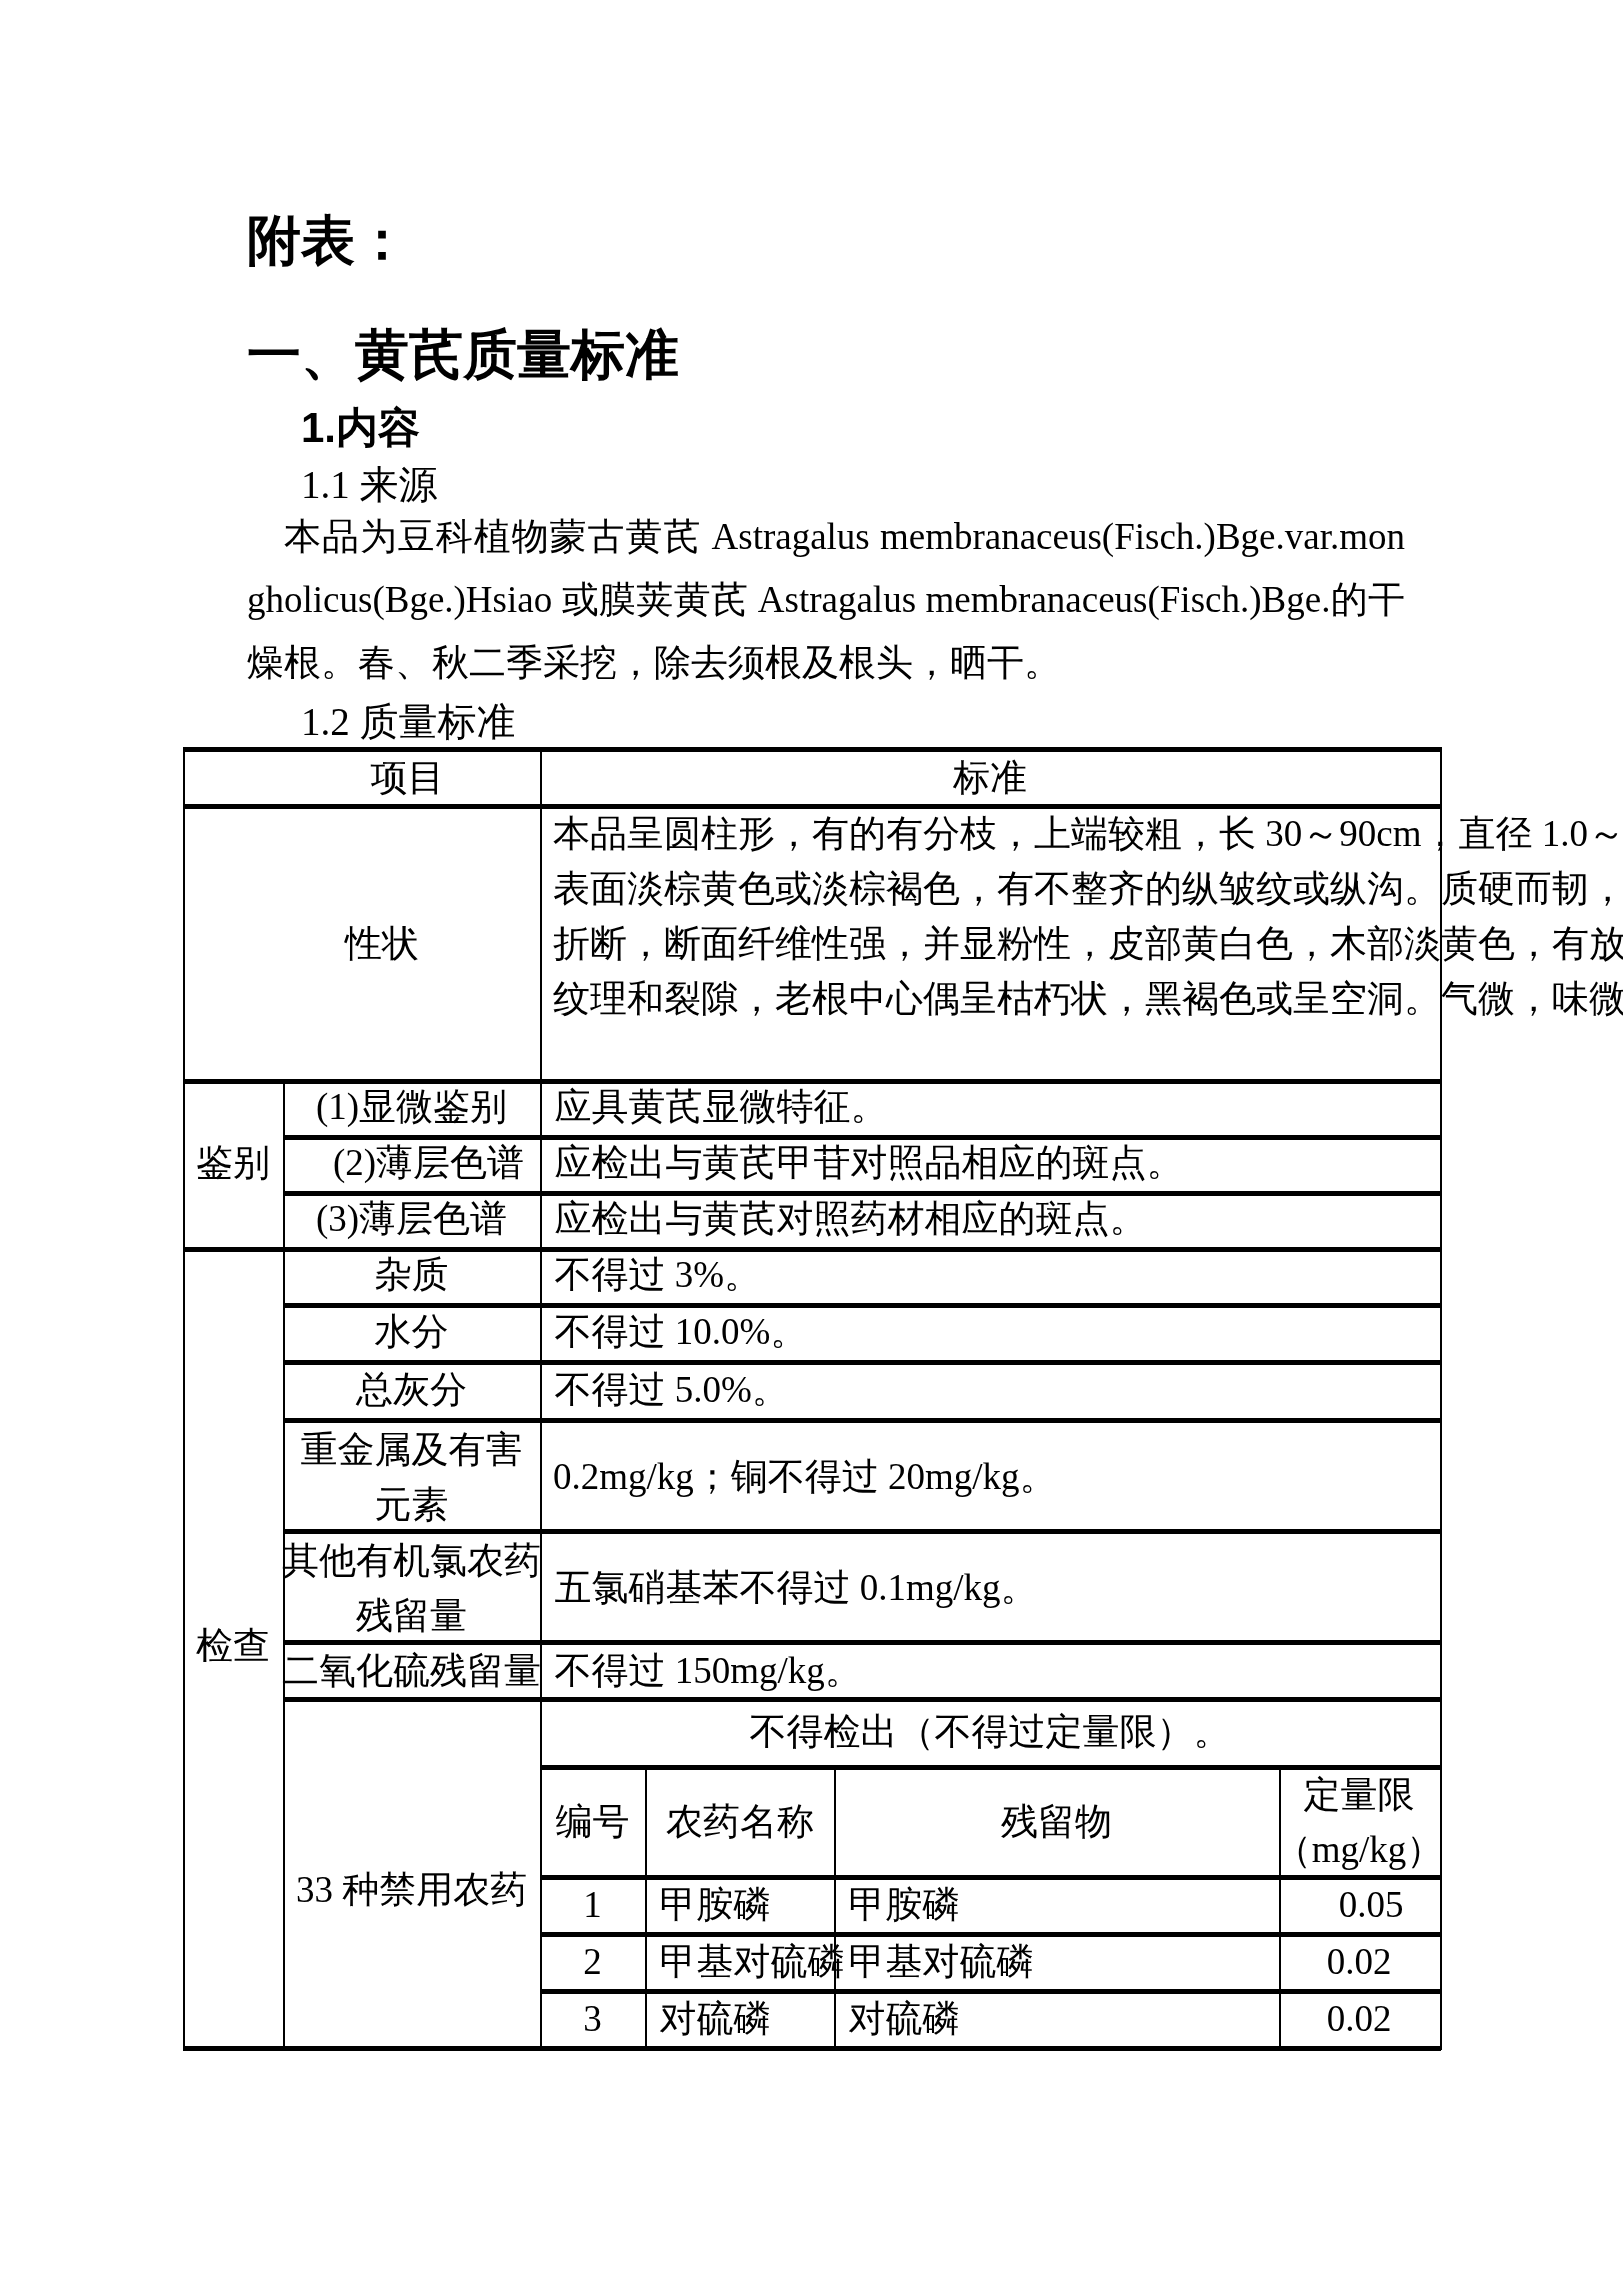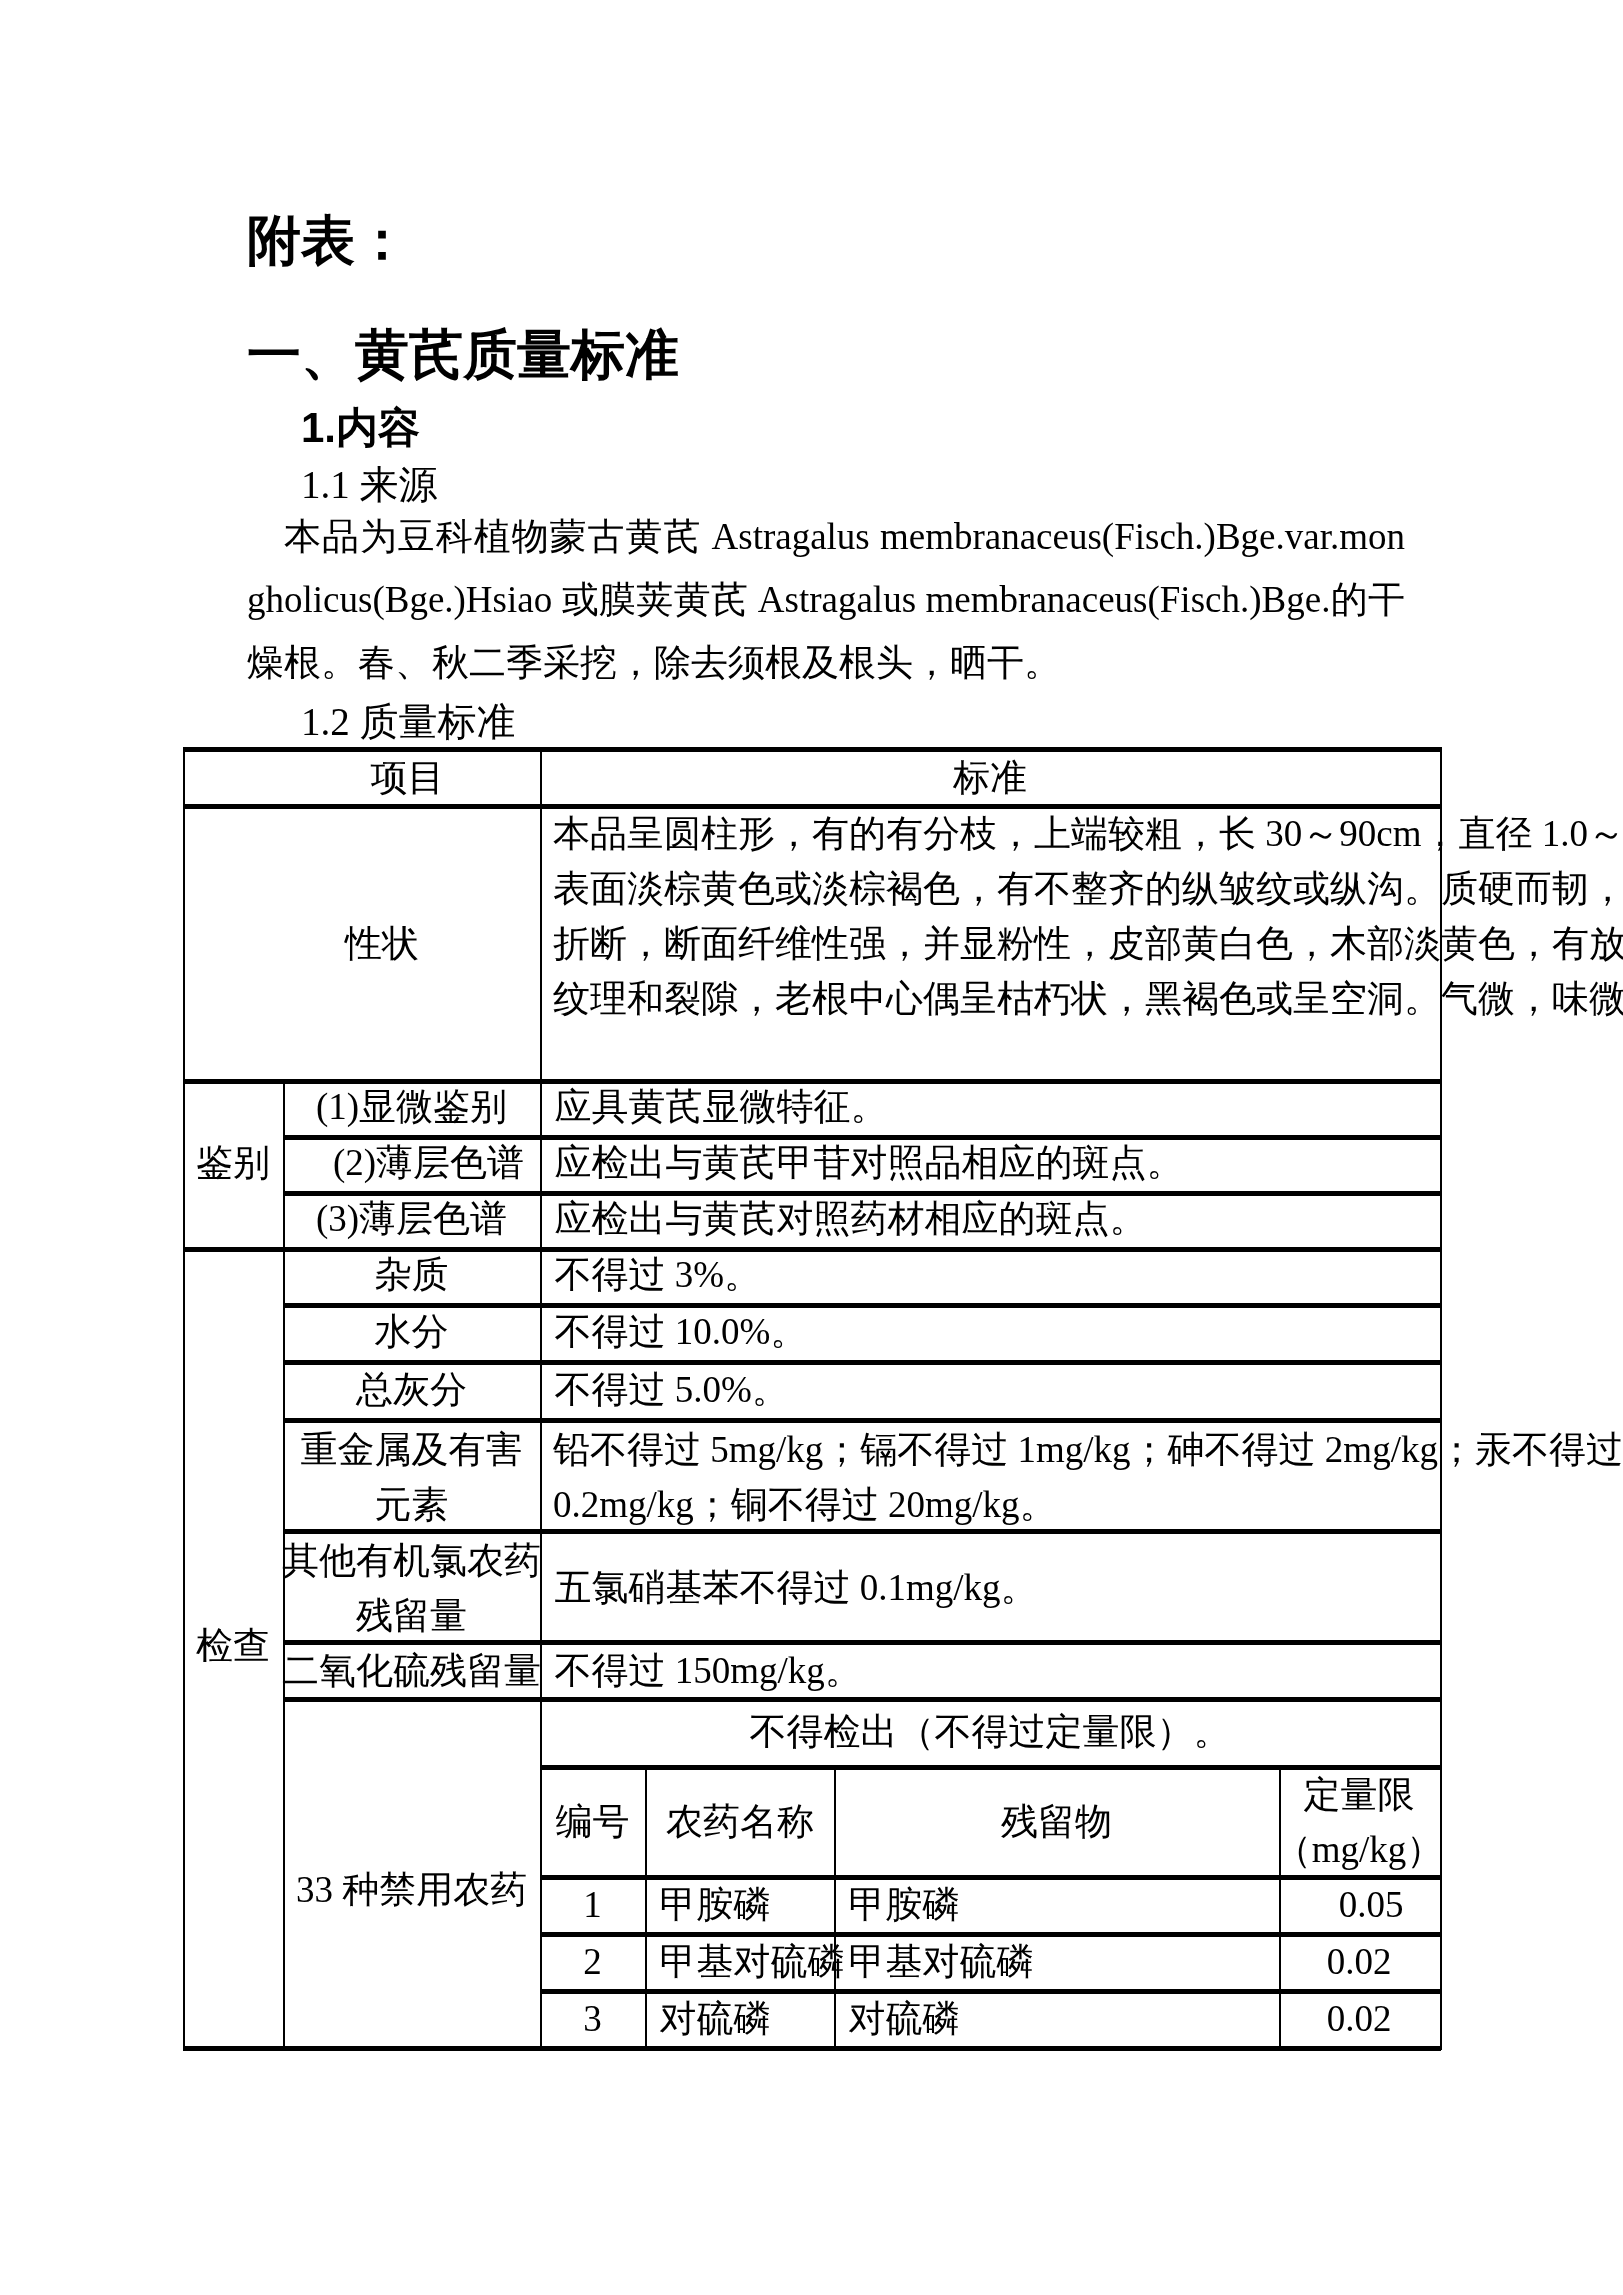--- a/index.html
+++ b/index.html
@@ -116,21 +116,20 @@
     <div class="cell center" style="left:283px;top:1306px;width:257px;height:52px;">水分</div>
     <div class="cell left" style="left:540px;top:1306px;width:887px;height:52px;">不得过 10.0%。</div>
     <div class="cell center" style="left:283px;top:1363px;width:257px;height:53px;">总灰分</div>
     <div class="cell left" style="left:540px;top:1363px;width:887px;height:53px;">不得过 5.0%。</div>
 
     <div class="cell center col" style="left:283px;top:1423px;width:257px;height:107px;">
       <span class="ln">重金属及有害</span>
       <span class="ln">元素</span>
     </div>
     <div class="cell col" style="left:553px;top:1423px;width:877px;height:107px;align-items:flex-start;">
-      <span class="ln">铅不得过 5mg/kg；镉不得过 1mg/kg；砷不得过 2mg/kg；汞不得过</span>
       <span class="ln">0.2mg/kg；铜不得过 20mg/kg。</span>
     </div>
 
     <div class="cell center col" style="left:283px;top:1534px;width:257px;height:107px;">
       <span class="ln">其他有机氯农药</span>
       <span class="ln">残留量</span>
     </div>
     <div class="cell left" style="left:540px;top:1534px;width:887px;height:107px;">五氯硝基苯不得过 0.1mg/kg。</div>
 
     <div class="cell center" style="left:283px;top:1645px;width:257px;height:52px;">二氧化硫残留量</div>

